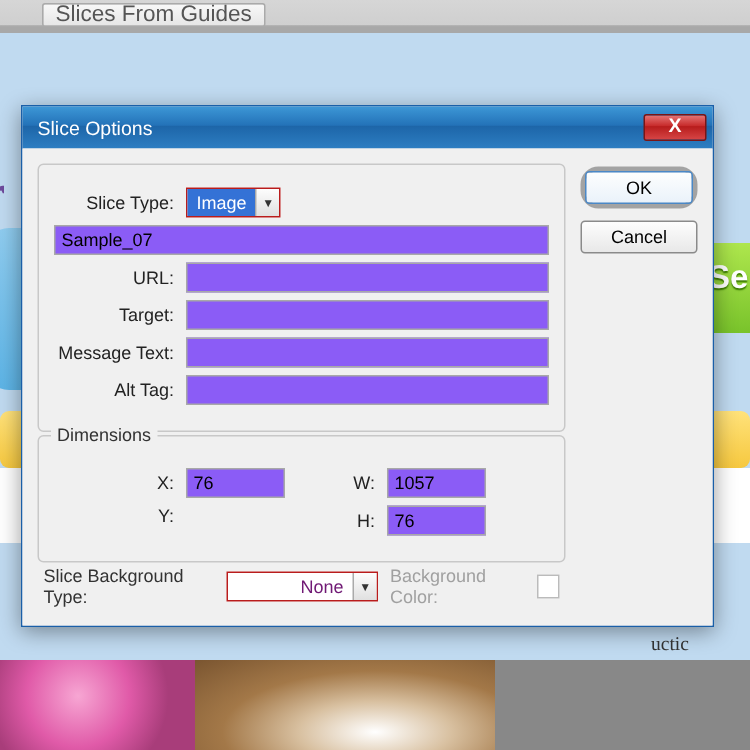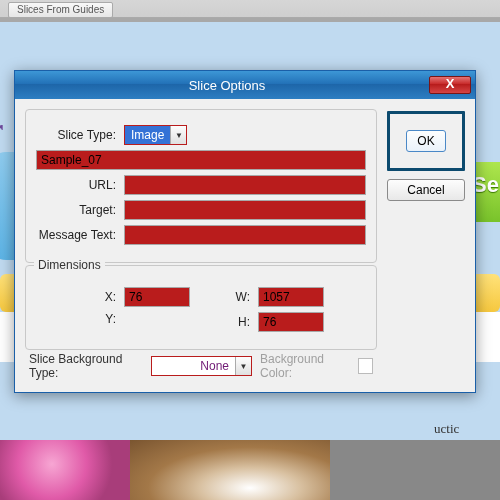--- a/index.html
+++ b/index.html
@@ -16,24 +16,25 @@
     background: linear-gradient(#d6d6d6,#cfcfcf);
     height: 18px;
     padding: 2px 8px;
     border-bottom: 1px solid #aaa;
   }
   .bg-toolbar-btn {
     display: inline-block;
     background: linear-gradient(#f8f8f8,#e6e6e6);
     border: 1px solid #aaa;
     padding: 0 8px;
-    font-size: 10px;
+    font-size: 15px;
     color: #555;
     border-radius: 2px;
     line-height: 14px;
+    margin-left: 20px;
   }
   .bg-canvas {
     position: absolute;
     top: 22px; left: 0; right: 0; bottom: 0;
     background: #c0daf0;
   }
   .bg-band-white { position:absolute; left:0; right:0; top:290px; height:50px; background:#fff;}
   .bg-band-yellow { position:absolute; left:0; right:0; top:252px; height:38px; background:linear-gradient(#ffe27a,#f6c83f); border-radius:6px;}
   .bg-green { position:absolute; right:0; top:140px; width:30px; height:60px; background:linear-gradient(#aee64d,#79c32b); border-radius:6px 0 0 6px; color:#fff; font-size:22px; padding:10px 0 0 2px; text-shadow:0 1px 1px #3a7a00;font-weight:bold;}
   .bg-blueblob { position:absolute; left:-10px; top:130px; width:40px; height:108px; background:linear-gradient(#8fccef,#5db4e6); border-radius:16px;}
@@ -53,21 +54,21 @@
     background: #f0f0f0;
   }
   .titlebar {
     height: 28px;
     background: linear-gradient(#3d97d6,#2372b8 45%,#1d65a8 46%,#2d7ec2);
     display: flex;
     align-items: center;
     padding: 0 4px 0 10px;
     color: #fff;
   }
-  .titlebar-text { flex:1; font-size:13px;text-align:center; }
+  .titlebar-text { flex:1; font-size:13px; }
   .close-btn {
     width: 42px;
     height: 18px;
     background: linear-gradient(#e57373,#c62828 45%,#b71c1c 46%,#d64545);
     border: 1px solid #7a1515;
     border-radius: 2px;
     text-align: center;
     color: #fff;
     font-size: 13px;
     line-height: 14px;
@@ -83,23 +84,23 @@
   .right-col { width:78px; display:flex; flex-direction:column; gap:8px; padding-top:2px;}
   .btn {
     height: 22px;
     background: linear-gradient(#fdfdfd,#e8e8e8);
     border: 1px solid #8a8a8a;
     border-radius: 3px;
     font-size: 12px;
     cursor: pointer;
   }
   .btn-ok-wrap {
-    border: 3px solid #0c4a6e;
-    border-radius: 1px;
-    padding: 16px;
+    border: 3px solid #a3a3a3;
+    border-radius: 12px;
+    padding: 0;
   }
   .btn-ok-wrap .btn { width:100%; border:1px solid #4a88c7; background:linear-gradient(#fdfefe,#eaf2fa);}
   
   fieldset.group {
     border: 1px solid #c8c8c8;
     border-radius: 4px;
     padding: 10px 10px 12px 10px;
     position: relative;
   }
   fieldset.group > legend {
@@ -109,21 +110,21 @@
     position:absolute;
     top:-8px; left:8px;
     background:#f0f0f0;
   }
   .row { display:flex; align-items:center; margin:5px 0;}
   .row label { width:88px; text-align:right; padding-right:8px; color:#222;}
   .row input[type=text] {
     flex: 1;
     height: 20px;
     border: 1px solid #a8a8a8;
-    background: #b91c1c;
+    background: #8b5cf6;
     padding: 0 4px;
     font-size: 12px;
   }
   .select-wrap {
     display:inline-flex;
     align-items:center;
     height:20px;
     border:1px solid #b91c1c;
     background:#fff;
   }
@@ -212,20 +213,24 @@
           <input type="text" value="" style="">
         </div>
         <div class="row">
           <label>Target:</label>
           <input type="text" value="" style="">
         </div>
         <div class="row">
           <label>Message Text:</label>
           <input type="text" value="" style="">
         </div>
+        <div class="row">
+          <label>Alt Tag:</label>
+          <input type="text" value="" style="">
+        </div>
       </fieldset>
 
       <fieldset class="group">
         <legend>Dimensions</legend>
         <div class="dim-body">
           <div class="dim-col">
             <div class="row">
               <label>X:</label>
               <input type="text" value="76" style="">
             </div>

